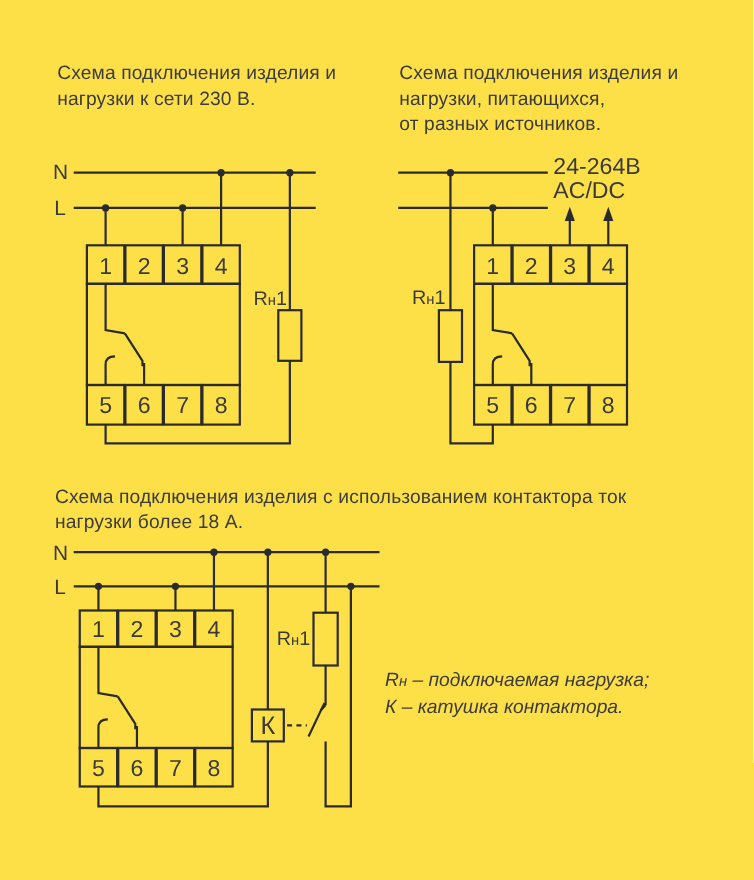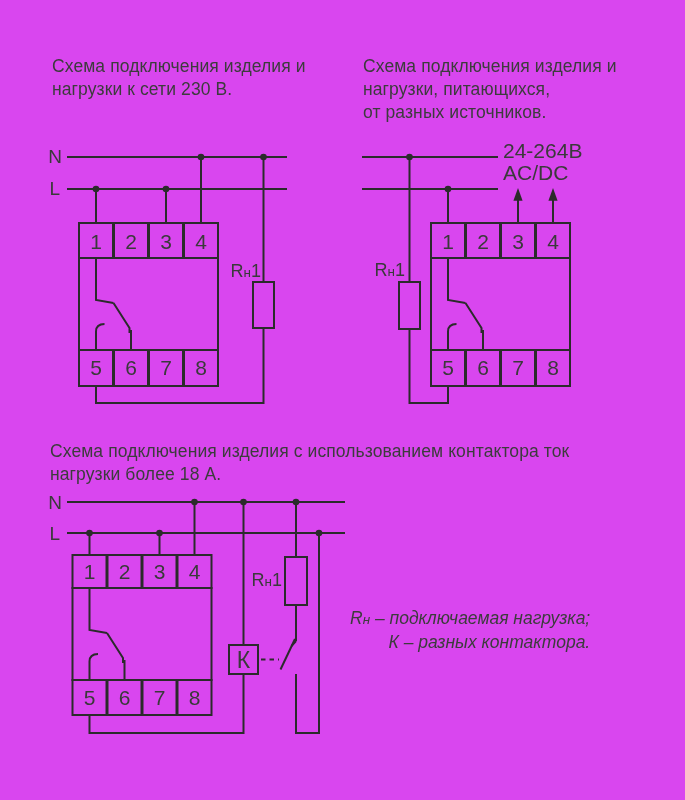--- a/index.html
+++ b/index.html
@@ -1,26 +1,26 @@
 <!DOCTYPE html>
 <html><head>
 <meta charset="utf-8">
 <style>
   html,body{margin:0;padding:0;background:#ffffff;}
   .canvas{
-    position:relative;width:685px;height:800px;background:#d946ef;
+    position:relative;width:685px;height:800px;background:#fde047;
     font-family:"Liberation Sans",sans-serif;overflow:hidden;
   }
   .title{
     position:absolute;font-size:17.5px;line-height:23px;color:#3c3c3c;
     white-space:pre-line;letter-spacing:0.1px;
   }
   .legend{
     position:absolute;left:350px;top:607px;font-style:italic;
-    font-size:17.5px;line-height:22px;color:#3c3c3c;text-align:right;
+    font-size:17.5px;line-height:22px;color:#3c3c3c;
   }
   .legend .sub{font-size:13.5px;}
   svg{position:absolute;left:0;top:0;}
   .wire{stroke:#2b2b2b;stroke-width:2;fill:none;}
   .box{stroke:#2b2b2b;stroke-width:2;fill:none;}
   .dot{fill:#2b2b2b;stroke:none;}
   .arrowhead{fill:#2b2b2b;stroke:none;}
   .dashlink{stroke:#2b2b2b;stroke-width:2;fill:none;stroke-dasharray:4.5 4;}
   text{fill:#3a3a3a;font-family:"Liberation Sans",sans-serif;}
   .lbl-bus{font-size:19px;}
@@ -40,21 +40,21 @@
 
   <div class="title" style="left:363px;top:55px;width:310px;">Схема подключения изделия и
 нагрузки, питающихся,
 от разных источников.</div>
 
   <div class="title" style="left:50px;top:440px;width:625px;">Схема подключения изделия с использованием контактора ток
 нагрузки более 18 А.</div>
 
   <div class="legend">
     <div class="legend-line"><span>R</span><span class="sub">н</span><span> – подключаемая нагрузка;</span></div>
-    <div class="legend-line">К – разных контактора.</div>
+    <div class="legend-line">К – катушка контактора.</div>
   </div>
 
   <svg width="685" height="800" viewBox="0 0 685 800">
 
     <g>
       <text class="lbl-bus" x="62" y="163" text-anchor="end">N</text>
       <text class="lbl-bus" x="60" y="195" text-anchor="end">L</text>
       <line class="wire" x1="67" y1="157" x2="287" y2="157"></line>
       <line class="wire" x1="67" y1="189" x2="287" y2="189"></line>
 

